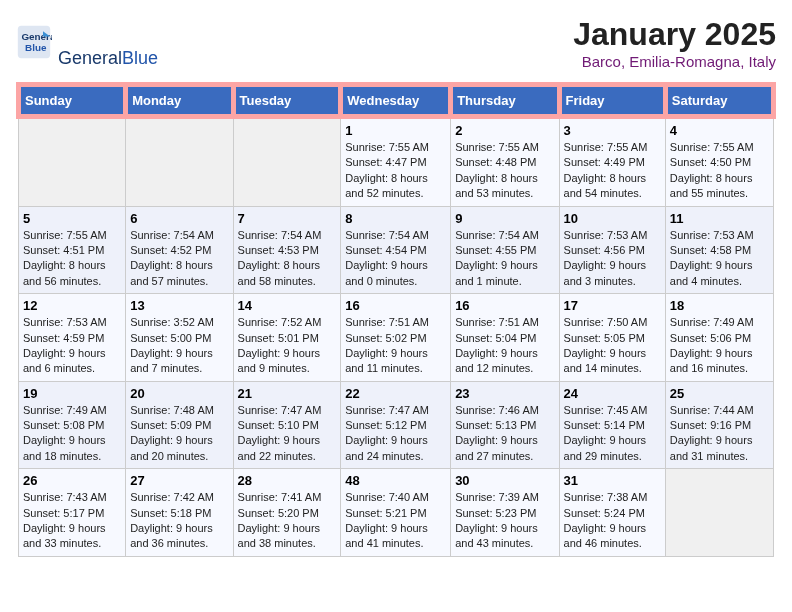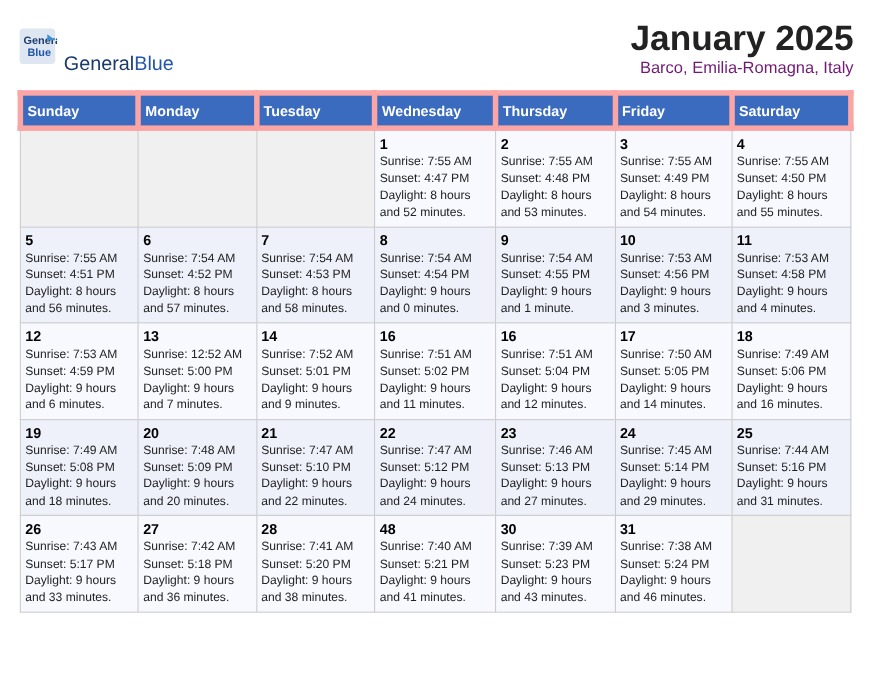--- a/index.html
+++ b/index.html
@@ -202,21 +202,21 @@
       </tr>
       <tr>
         <td>
           <span class="day-num">12</span>
           <div class="day-info">Sunrise: 7:53 AM
 Sunset: 4:59 PM
 Daylight: 9 hours and 6 minutes.</div>
         </td>
         <td>
           <span class="day-num">13</span>
-          <div class="day-info">Sunrise: 12:52 AM
+          <div class="day-info">Sunrise: 3:52 AM
 Sunset: 5:00 PM
 Daylight: 9 hours and 7 minutes.</div>
         </td>
         <td>
           <span class="day-num">14</span>
           <div class="day-info">Sunrise: 7:52 AM
 Sunset: 5:01 PM
 Daylight: 9 hours and 9 minutes.</div>
         </td>
         <td>
@@ -277,21 +277,21 @@
         </td>
         <td>
           <span class="day-num">24</span>
           <div class="day-info">Sunrise: 7:45 AM
 Sunset: 5:14 PM
 Daylight: 9 hours and 29 minutes.</div>
         </td>
         <td>
           <span class="day-num">25</span>
           <div class="day-info">Sunrise: 7:44 AM
-Sunset: 5:16 PM
+Sunset: 9:16 PM
 Daylight: 9 hours and 31 minutes.</div>
         </td>
       </tr>
       <tr>
         <td>
           <span class="day-num">26</span>
           <div class="day-info">Sunrise: 7:43 AM
 Sunset: 5:17 PM
 Daylight: 9 hours and 33 minutes.</div>
         </td>

